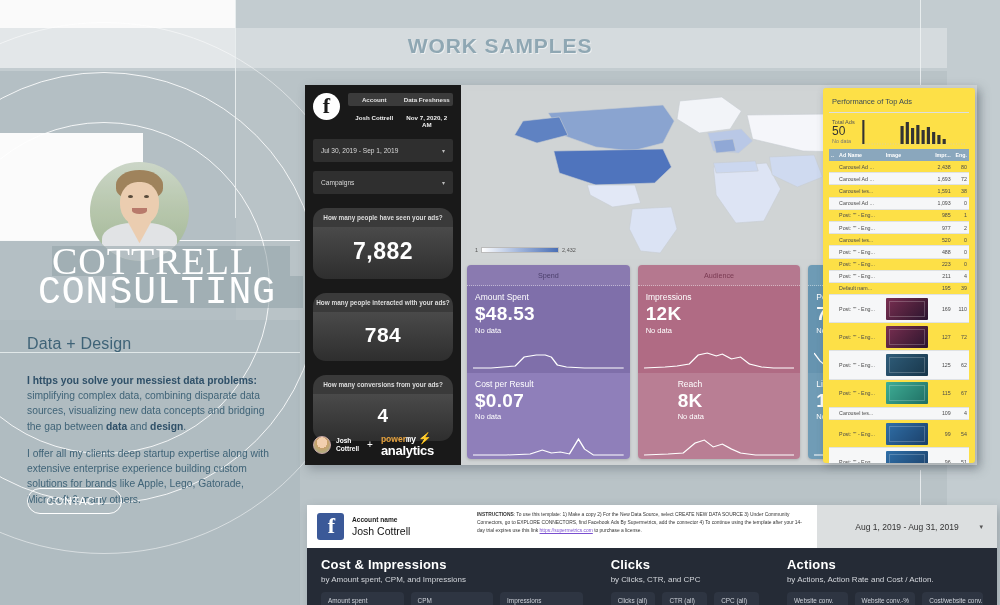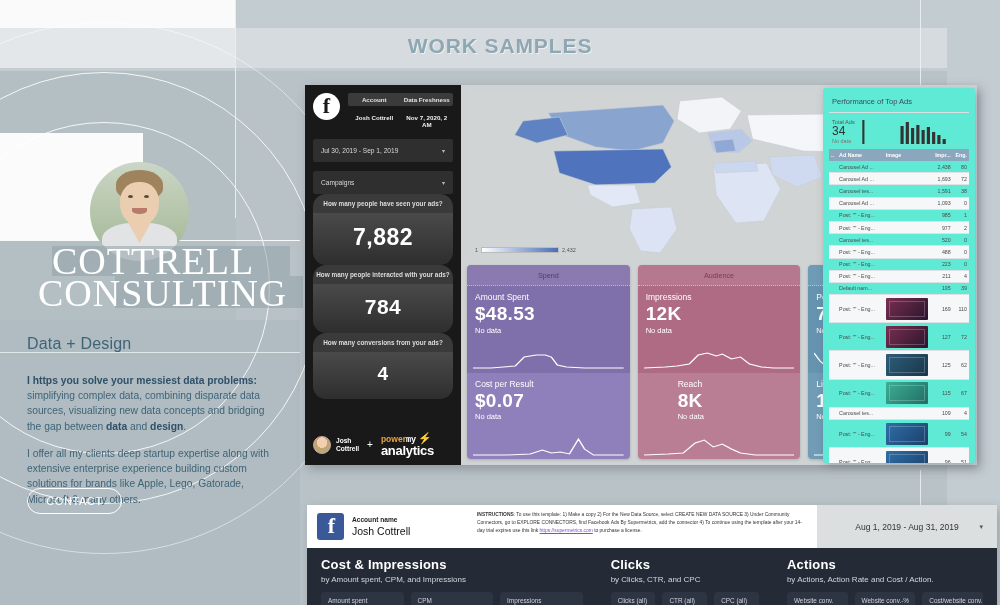--- a/index.html
+++ b/index.html
@@ -72,21 +72,21 @@
   .brand-plate { position:absolute; background:rgba(145,162,168,.55); }
   .plate-1 { left:52px;  top:246px; width:238px; height:30px; }
   .plate-2 { left:115px; top:276px; width:188px; height:32px; }
 
   .brand-line {
     position:absolute; color:#ffffff;
     font-family:"Liberation Serif", serif; font-weight:400;
     letter-spacing:1px; white-space:nowrap; line-height:1;
   }
   #brand-1 { left:52px;  top:242px; font-size:38px; }
-  #brand-2 { left:38px;  top:274px; font-size:38px; }
+  #brand-2 { left:38px;  top:274px; font-size:38px;font-family:Liberation Mono, monospace; }
 
   #tagline {
     position:absolute; left:27px; top:335px;
     font-size:16px; color:#3f6377; letter-spacing:.2px;
   }
 
   #bio { position:absolute; left:27px; top:373px; width:252px;
          font-size:10.3px; line-height:1.48; color:#3f6377; }
   #bio b, #bio strong { color:#2f5068; font-weight:bold; }
   #bio p + p { margin-top:12px; }
@@ -125,21 +125,21 @@
       color:#f0f0f0; padding:2px; }
   .top-strip { display:flex; align-items:flex-start; }
 
   .filter {
     margin-top:9px; height:23px; background:#2f2f2f; border-radius:2px;
     display:flex; align-items:center; padding:0 8px; cursor:pointer;
   }
   .filter span:first-child { font-size:6.6px; color:#d8d8d8; flex:1; }
   .caret { font-size:6px; color:#bbb; }
 
-  .kpi { border-radius:13px; overflow:hidden; }
+  .kpi { margin-top:14px; border-radius:13px; overflow:hidden; }
   .kpi-title { background:#3a3a3a; text-align:center; font-size:6.4px;
       font-weight:bold; color:#dcdcdc; padding:6px 2px; }
   .kpi-val { background:linear-gradient(180deg,#4a4a4a,#2e2e2e); text-align:center;
       color:#fff; font-weight:bold; padding:11px 2px 14px; letter-spacing:.5px; }
   .kpi-1 .kpi-val { font-size:23px; }
   .kpi-2 .kpi-val { font-size:21px; }
   .kpi-3 .kpi-val { font-size:19px; }
 
   #pma-foot { position:absolute; left:8px; bottom:8px; right:8px;
       display:flex; align-items:center; gap:5px; }
@@ -185,21 +185,21 @@
   .card-aud     .card-hdr { background:#b5788f; color:#7a3a52; }
   .card-aud     .sec-a { background:#b06b84; }
   .card-aud     .sec-b { background:#b97e94;padding-left:40px; }
   .card-eng     .card-hdr { background:#6e9bb5; color:#2f5a73; }
   .card-eng     .sec-a { background:#6694b0; }
   .card-eng     .sec-b { background:#709cb6; }
 
   
   #ads-panel {
     position:absolute; left:823px; top:88px; width:152px; height:375px;
-    background:#5eead4; border-radius:3px; box-shadow:2px 3px 8px rgba(60,70,80,.3);
+    background:#fde047; border-radius:3px; box-shadow:2px 3px 8px rgba(60,70,80,.3);
     padding:7px 6px; overflow:hidden;
   }
   #ads-title { font-size:7.5px; color:#3d4c55; padding:2px 3px 6px;
       border-bottom:1px solid #dcdfe1; }
   #ads-stat { display:flex; gap:6px; padding:6px 3px 4px; align-items:flex-start; }
   .ads-stat-txt .t { font-size:5.6px; color:#555; }
   .ads-stat-txt .n { font-size:12px; color:#333; line-height:1.1; }
   .ads-stat-txt .s { font-size:5.4px; color:#777; }
   .ads-bars { flex:1; height:26px; position:relative; }
   .ads-bars svg { width:100%; height:100%; display:block; }
@@ -475,21 +475,21 @@
 
     </div>
   </div>
 </div>
 
 <div id="ads-panel">
   <div id="ads-title">Performance of Top Ads</div>
   <div id="ads-stat">
     <div class="ads-stat-txt">
       <div class="t">Total Ads</div>
-      <div class="n">34</div>
+      <div class="n">50</div>
       <div class="s">No data</div>
     </div>
     <div class="ads-bars">
       <svg viewBox="0 0 80 26" preserveAspectRatio="none">
         <line x1="0" y1="25" x2="80" y2="25" stroke="#ccc" stroke-width=".5" stroke-dasharray="1,1"></line>
         <rect x="1" y="1" width="1.6" height="24" fill="#333"></rect>
         <rect x="30" y="7" width="2.4" height="18" fill="#333"></rect>
         <rect x="34" y="3" width="2.4" height="22" fill="#333"></rect>
         <rect x="38" y="9" width="2.4" height="16" fill="#333"></rect>
         <rect x="42" y="6" width="2.4" height="19" fill="#333"></rect>

